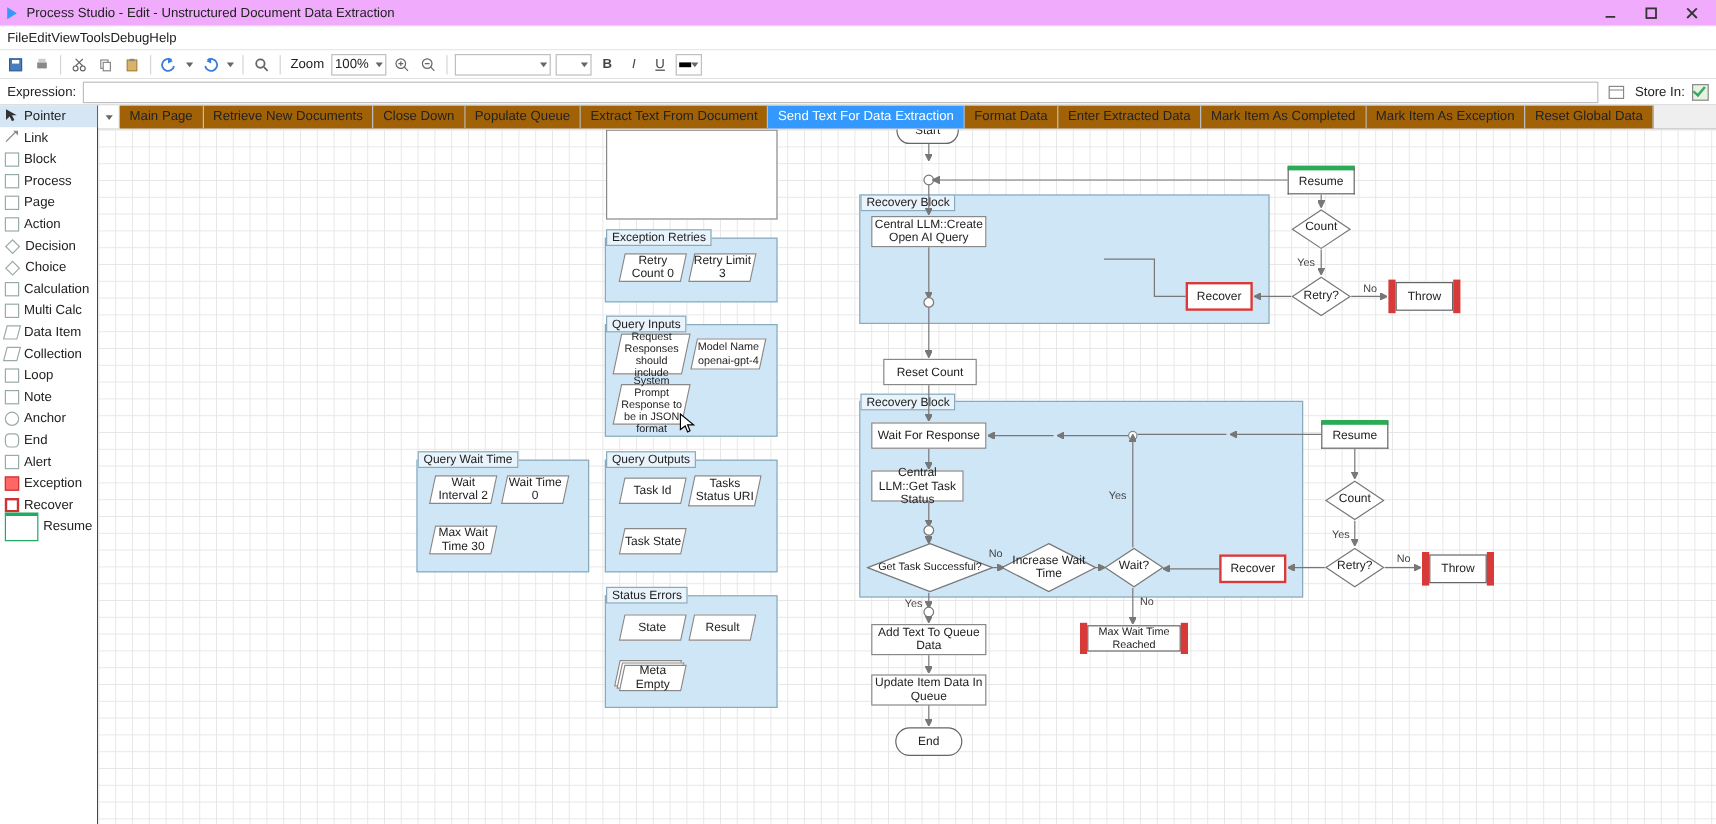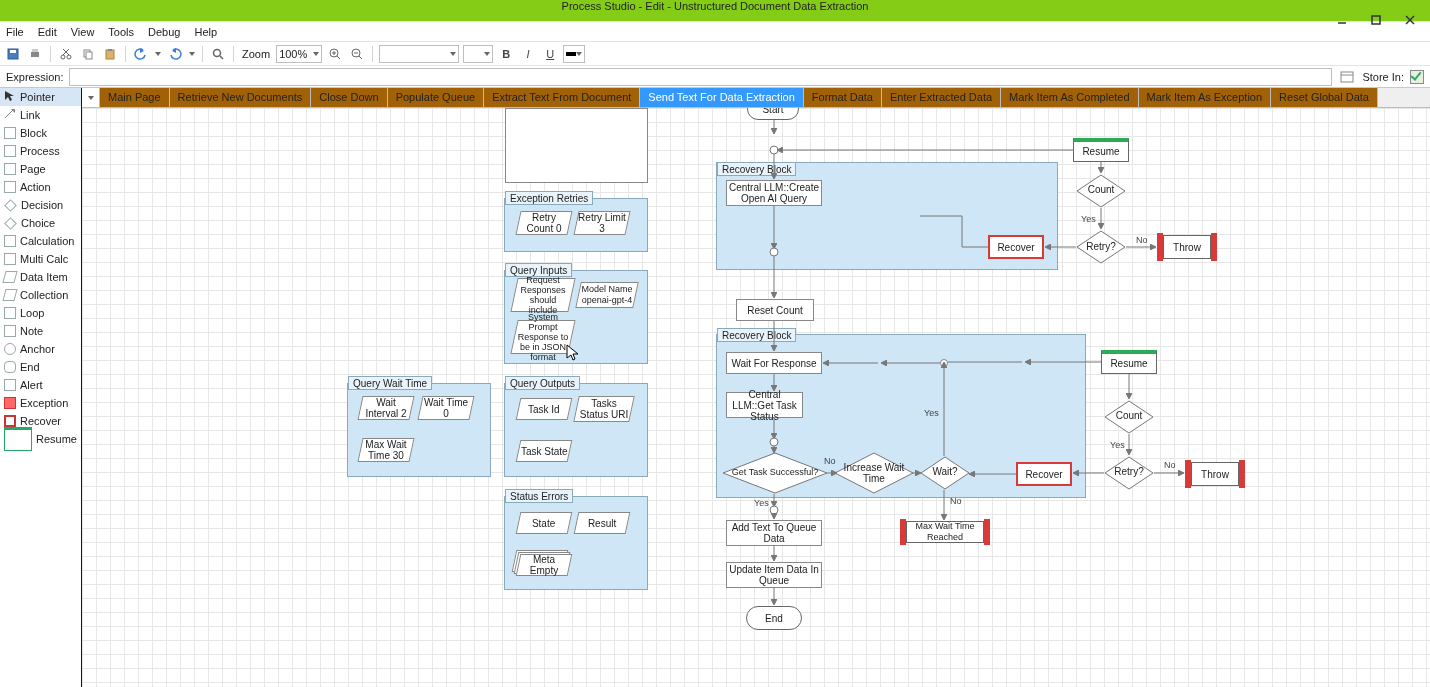--- a/index.html
+++ b/index.html
@@ -1,26 +1,26 @@
 <!DOCTYPE html>
 <html><head>
 <meta charset="utf-8">
 <style>
   * { box-sizing: border-box; }
   html, body { margin: 0; padding: 0; font-family: "Segoe UI", Tahoma, sans-serif; font-size: 11px; color: #222; }
   body { width: 1430px; height: 687px; overflow: hidden; background: #f4f4f4; }
 
   
-  .titlebar { height: 22px; background: #84cc16; display: flex; align-items: center; padding: 0 4px; border-bottom: 1px solid #e3e3e3; flex-direction: column; }
+  .titlebar { height: 22px; background: #f0abfc; display: flex; align-items: center; padding: 0 4px; border-bottom: 1px solid #e3e3e3; }
   .titlebar .appicon { width: 12px; height: 12px; margin-right: 6px; }
   .titlebar .wincontrols { margin-left: auto; display: flex; gap: 18px; padding-right: 8px; }
   .wc { width: 16px; height: 16px; display: flex; align-items: center; justify-content: center; color: #333; }
 
   
-  .menubar { height: 20px; background: #fff; display: flex; align-items: center; padding: 0 6px; gap: 14px; border-bottom: 1px solid #e3e3e3; }
+  .menubar { height: 20px; background: #fff; display: flex; align-items: center; padding: 0 6px; border-bottom: 1px solid #e3e3e3; }
   .menubar span { cursor: default; }
 
   
   .toolbar { height: 24px; background: #fff; display: flex; align-items: center; padding: 0 4px; gap: 4px; border-bottom: 1px solid #e3e3e3; }
   .tbtn { width: 18px; height: 18px; display: flex; align-items: center; justify-content: center; color: #444; }
   .tsep { width: 1px; height: 16px; background: #d4d4d4; margin: 0 2px; }
   .ttext { padding: 0 2px; }
   .tselect { height: 18px; border: 1px solid #bfbfbf; background: #fff; min-width: 70px; display: flex; align-items: center; justify-content: space-between; padding: 0 2px; }
   .tselect.small { min-width: 30px; }
   .tselect .caret { border-left: 3px solid transparent; border-right: 3px solid transparent; border-top: 4px solid #666; }

